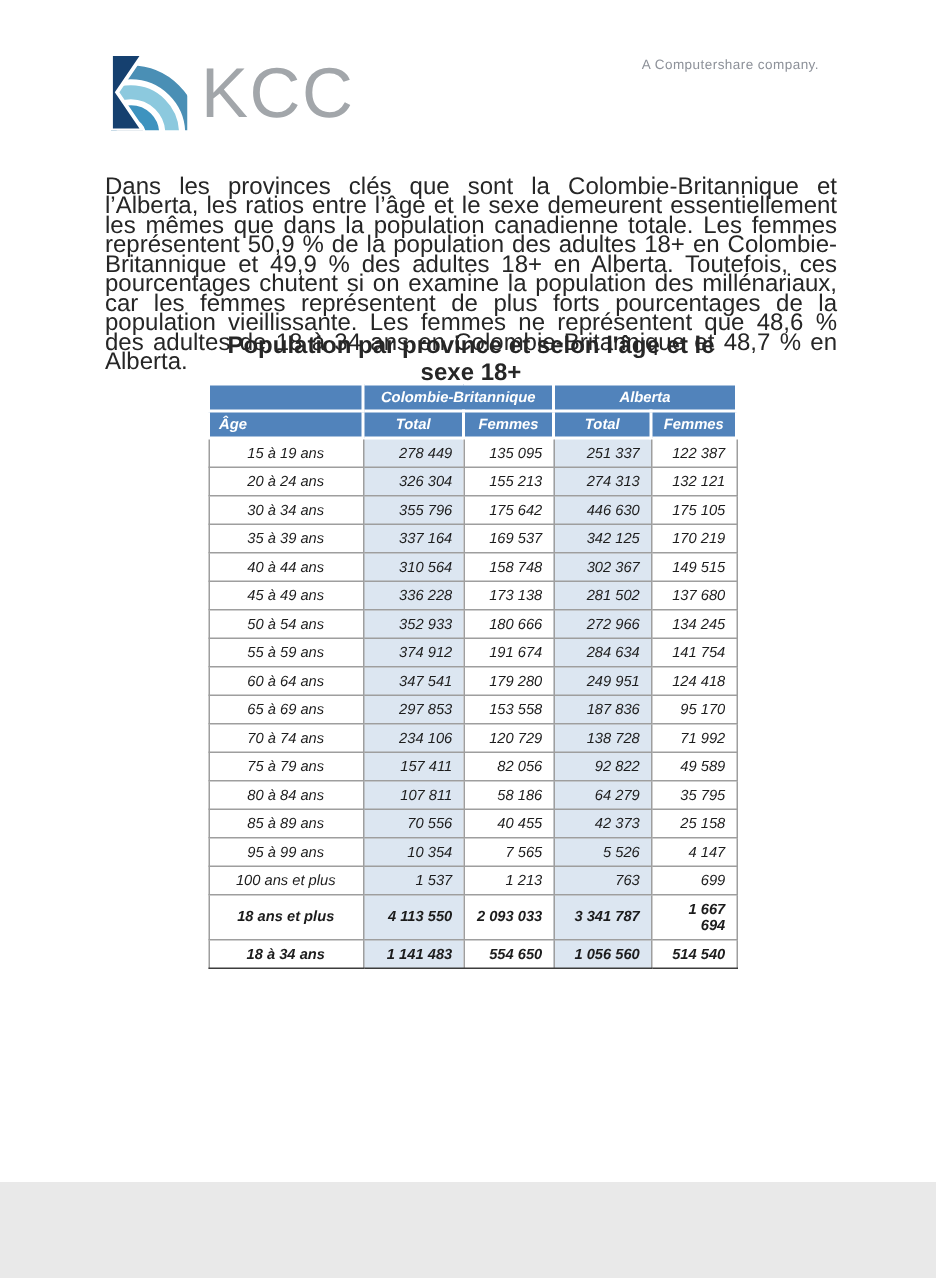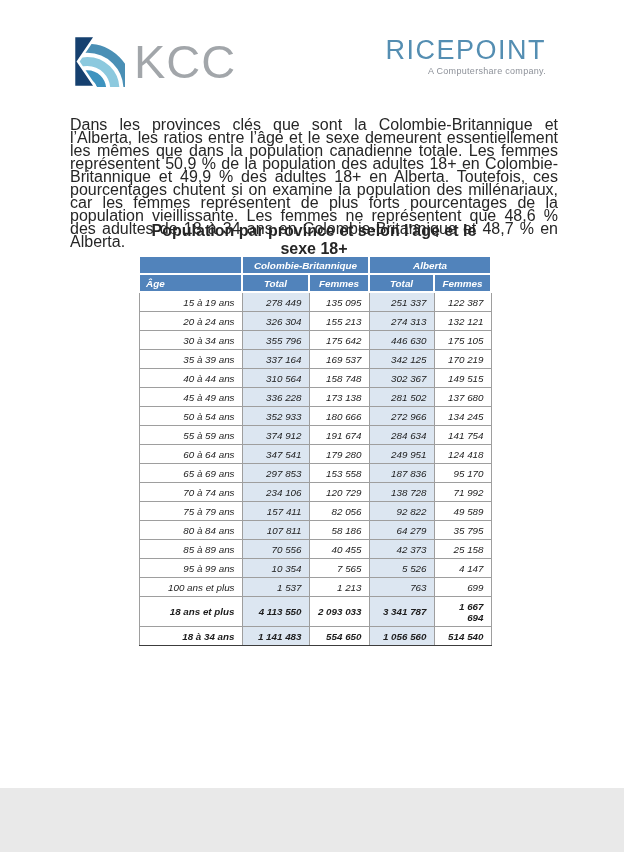--- a/index.html
+++ b/index.html
@@ -91,21 +91,21 @@
     text-align: center;
     padding: 1px 4px;
   }
   .pop-table th.age-h { text-align: left; padding-left: 6px; }
   .pop-table td {
     border: 1px solid var(--border-gray, #9e9e9e);
     padding: 3.5px 7px;
     line-height: 11px;
     background: #ffffff;
   }
-  .pop-table td.age { text-align: right; padding-left: 7px; }
+  .pop-table td.age { text-align: center; padding-left: 7px; }
   .pop-table td.num { text-align: right; }
   .pop-table td.total { background: var(--light-blue, #dce6f1); margin-left: 36px; }
   .pop-table tr.summary td { font-weight: bold; border-top: 1.6px solid #3c3c3c; }
   .pop-table tbody tr:last-child td { border-bottom: 1.6px solid #3c3c3c; }
 
   
   .footer-label {
     position: absolute;
     left: 70px; top: 801px;
     font-size: 10px;
@@ -136,21 +136,20 @@
         <circle cx="13" cy="52" r="27" fill="none" style="stroke:var(--kcc-arc-light,#8cc9de)" stroke-width="9"></circle>
         <circle cx="13" cy="52" r="14" fill="none" style="stroke:var(--kcc-arc-dark,#3e93bf)" stroke-width="9"></circle>
         <polygon points="0,0 21,0 4,25 21,50 0,50" style="fill:var(--kcc-navy,#15406f)" stroke="#ffffff" stroke-width="2.5"></polygon>
         <rect x="0" y="0" width="50" height="50" fill="none"></rect>
       </g>
     </svg>
     <span class="kcc-text">KCC</span>
   </div>
 
   <div class="rp-logo">
-    <div class="rp-name">RICEPOINT</div>
     <div class="rp-tag">A Computershare company.</div>
   </div>
 
   <p class="body-text">Dans les provinces clés que sont la Colombie-Britannique et l’Alberta, les ratios entre l’âge et le sexe demeurent essentiellement les mêmes que dans la population canadienne totale. Les femmes représentent 50,9 % de la population des adultes 18+ en Colombie-Britannique et 49,9 % des adultes 18+ en Alberta. Toutefois, ces pourcentages chutent si on examine la population des millénariaux, car les femmes représentent de plus forts pourcentages de la population vieillissante. Les femmes ne représentent que 48,6 % des adultes de 18 à 34 ans en Colombie-Britannique et 48,7 % en Alberta.</p>
 
   <div class="tbl-title">Population par province et selon l'âge et le sexe 18+</div>
 
   <table class="pop-table">
     <colgroup>
       <col style="width:103px">

